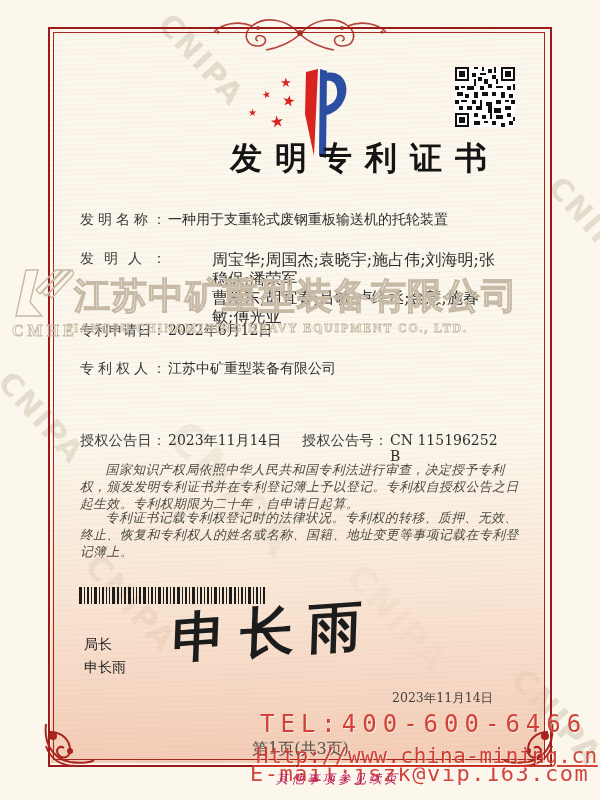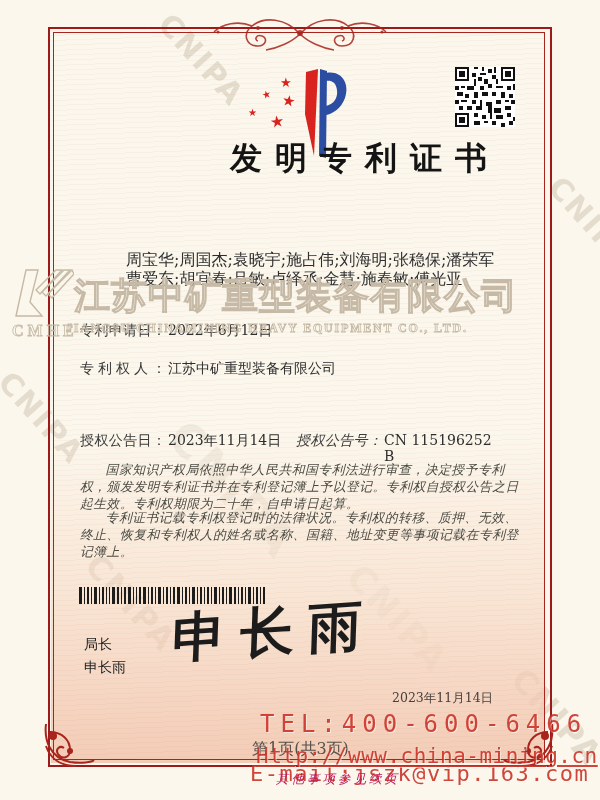--- a/index.html
+++ b/index.html
@@ -196,38 +196,43 @@
         <rect x="2" y="2" width="3" height="3"></rect>
       <rect x="23" y="1" width="5" height="5" fill="#fff"></rect>
         <rect x="24" y="2" width="3" height="3"></rect>
       <rect x="1" y="23" width="5" height="5" fill="#fff"></rect>
         <rect x="2" y="24" width="3" height="3"></rect>
     </g>
   </svg>
 
   <div class="title">发明专利证书</div>
 
+  <div class="row" style="top:211px">
+    <span class="flabel">发明名称：</span>
+    <span class="fvalue">一种用于支重轮式废钢重板输送机的托轮装置</span>
+  </div>
   <div class="row" style="top:250px">
+    <span class="flabel">发明人：</span>
     <span class="fvalue" style="font-size:16px;margin-left:44px;">
       <div class="vline">周宝华;周国杰;袁晓宇;施占伟;刘海明;张稳保;潘荣军</div>
       <div class="vline">曹爱东;胡宜春;吕敏;卢绎丞;金慧;施春敏;傅光亚</div>
     </span>
   </div>
   <div class="row" style="top:322px">
     <span class="flabel">专利申请日：</span>
     <span class="fvalue">2022年6月12日</span>
   </div>
   <div class="row" style="top:360px">
     <span class="flabel">专利权人：</span>
     <span class="fvalue">江苏中矿重型装备有限公司</span>
   </div>
   <div class="row" style="top:432px">
     <span class="flabel">授权公告日：</span>
     <span class="fvalue" style="width:128px;flex:0 0 128px;">2023年11月14日</span>
-    <span class="flabel" style="font-style:italic;">授权公告号：</span>
+    <span class="flabel" style="margin-left:6px;">授权公告号：</span>
     <span class="fvalue">CN 115196252 B</span>
   </div>
 
   <div class="para" style="top:461px">国家知识产权局依照中华人民共和国专利法进行审查，决定授予专利权，颁发发明专利证书并在专利登记簿上予以登记。专利权自授权公告之日起生效。专利权期限为二十年，自申请日起算。</div>
   <div class="para" style="top:509px">专利证书记载专利权登记时的法律状况。专利权的转移、质押、无效、终止、恢复和专利权人的姓名或名称、国籍、地址变更等事项记载在专利登记簿上。</div>
 
   <svg class="barcode" width="186" height="17" viewBox="0 0 186 17">
     <g fill="#1c1c1c">
       <rect x="0" width="3" height="17"></rect>
         <rect x="5" width="1" height="17"></rect>

